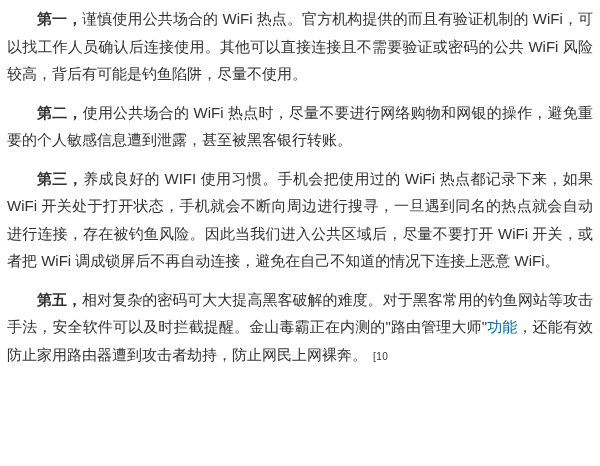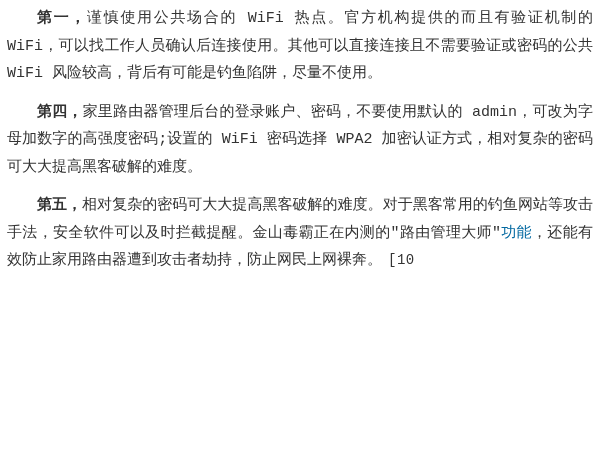--- a/index.html
+++ b/index.html
@@ -6,57 +6,60 @@
   html, body {
     width: 600px;
     height: 466px;
     background: #ffffff;
     overflow: hidden;
   }
   .article-body {
     width: 600px;
     height: 466px;
     padding: 5px 7px 0 7px;
-    font-family: Liberation Mono, monospace;
+    font-family: Liberation Sans, sans-serif;
     font-size: 15px;
     line-height: 27.5px;
     color: #333333;
     text-align: justify;
   }
   p.tip {
     text-indent: 2em;
     margin: 0 0 11px 0;
   }
   p.tip .lead {
     font-weight: 700;
   }
   a.inline-link {
     color: #0369a1;
     text-decoration: none;
     cursor: pointer;
   }
   .citation {
-    font-size: 14px;
+    font-size: 10px;
     color: #333333;
     margin-left: 6px;
     letter-spacing: 0.5px;
   }
 </style>
 </head>
 <body>
 
 <div class="article-body">
 
   <p class="tip">
     <b class="lead">第一，</b><span>谨慎使用公共场合的 WiFi 热点。官方机构提供的而且有验证机制的 WiFi，可以找工作人员确认后连接使用。其他可以直接连接且不需要验证或密码的公共 WiFi 风险较高，背后有可能是钓鱼陷阱，尽量不使用。</span>
   </p>
 
-
+  <p class="tip">
+    <b class="lead">第二，</b><span>使用公共场合的 WiFi 热点时，尽量不要进行网络购物和网银的操作，避免重要的个人敏感信息遭到泄露，甚至被黑客银行转账。</span>
+  </p>
 
   <p class="tip">
-    <b class="lead">第四，</b><span>家里路由器管理后台的登录账户、密码，不要使用默认的 admin，可改为字母加数字的高强度密码;设置的 WiFi 密码选择 WPA2 加密认证方式，相对复杂的密码可大大提高黑客破解的难度。</span>
+    <b class="lead">第三，</b><span>养成良好的 WIFI 使用习惯。手机会把使用过的 WiFi 热点都记录下来，如果 WiFi 开关处于打开状态，手机就会不断向周边进行搜寻，一旦遇到同名的热点就会自动进行连接，存在被钓鱼风险。因此当我们进入公共区域后，尽量不要打开 WiFi 开关，或者把 WiFi 调成锁屏后不再自动连接，避免在自己不知道的情况下连接上恶意 WiFi。</span>
   </p>
+
 
   <p class="tip">
     <b class="lead">第五，</b><span>相对复杂的密码可大大提高黑客破解的难度。对于黑客常用的钓鱼网站等攻击手法，安全软件可以及时拦截提醒。金山毒霸正在内测的"路由管理大师"</span><a class="inline-link">功能</a><span>，还能有效防止家用路由器遭到攻击者劫持，防止网民上网裸奔。</span><span class="citation">[10</span>
   </p>
 
 </div>
 
 </body></html>

